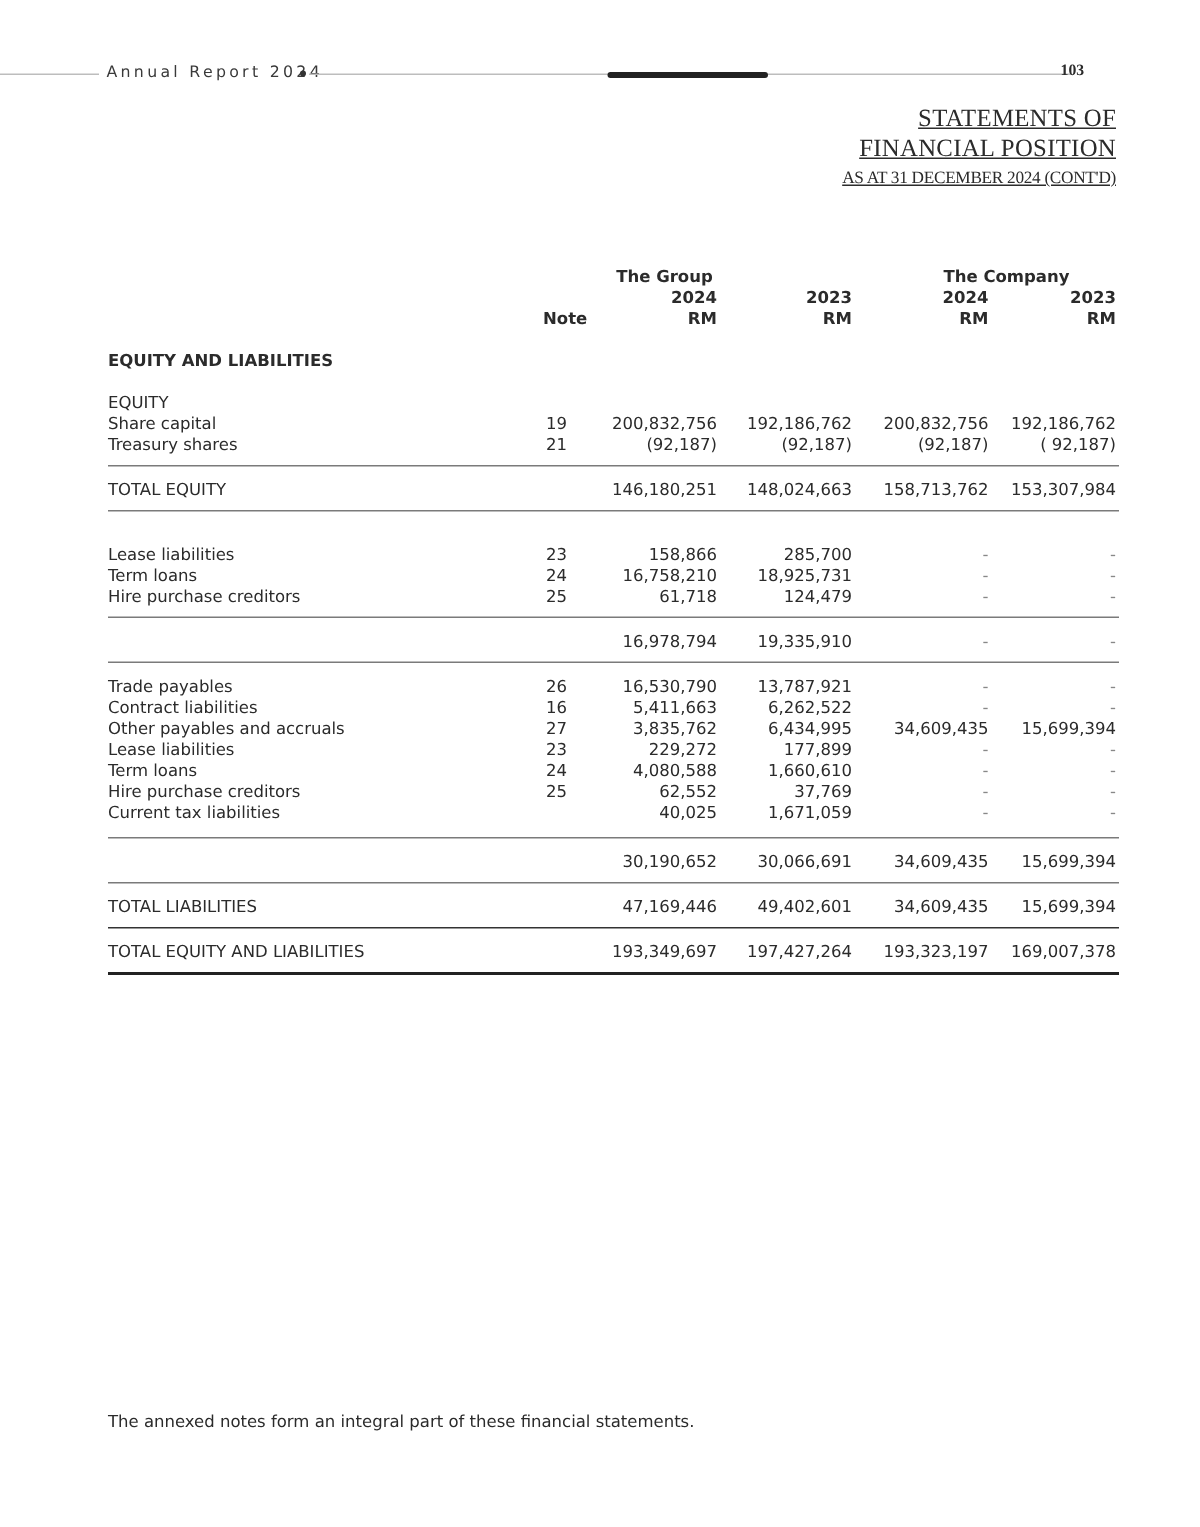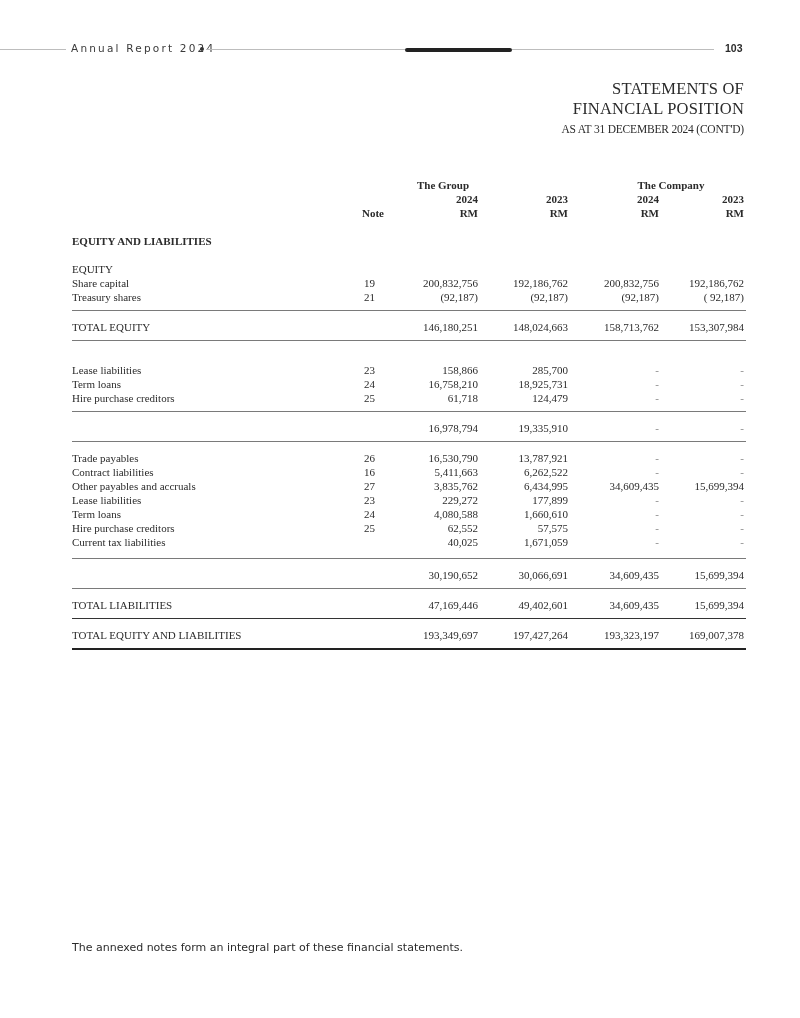--- a/index.html
+++ b/index.html
@@ -28,40 +28,40 @@
     .hdr-line-mid {
       position: absolute; left: 206px; top: 49px; width: 260px; height: 1px; background: #bdbdbd;
     }
     .hdr-bar {
       position: absolute; left: 405px; top: 48px; width: 107px; height: 4px; border-radius: 2px; background: #222;
     }
     .hdr-line-right {
       position: absolute; left: 512px; top: 49px; width: 202px; height: 1px; background: #bdbdbd;
     }
     .hdr-page {
-      position: absolute; left: 725px; top: 42px;
+      position: absolute; left: 707px; top: 42px;
       font-size: 10.5px; font-weight: bold; color: #2b2b2b;
-      font-family: Liberation Sans, sans-serif;
+      font-family: Liberation Serif, serif;
     }
     
     .stmt-title {
-      position: absolute; right: 56px; top: 79px; text-align: right;
-      font-family: "Liberation Serif", serif; color: #2b2b2b;
+      position: absolute; right: 56px; top: 69px; text-align: right;
+      font-family: "Liberation Serif", serif; color: #2b2b2b; text-decoration: underline;
     }
     .stmt-title .t1 { font-size: 16.5px; line-height: 20px; letter-spacing: 0.2px; display: block; }
     .stmt-title .t2 { font-size: 16.5px; line-height: 20px; letter-spacing: 0.2px; display: block; }
     .stmt-title .t3 { font-size: 11.5px; line-height: 16px; letter-spacing: -0.2px; display: block; margin-top: 2px; }
 
     
     .tbl {
       position: absolute; left: 72px; top: 178px; width: 674px;
       font-size: 11px; color: #2b2b2b;
     }
     .row {
-      position: relative; height: 14px; line-height: 14px; white-space: nowrap; font-family: Liberation Serif, serif;
+      position: relative; height: 14px; line-height: 14px; white-space: nowrap;
     }
     .row .lbl { position: absolute; left: 0; }
     .row .note { position: absolute; left: 292px; width: 26px; text-align: left; }
     .row .c { position: absolute; text-align: right; width: 100px; }
     .row .c1 { right: 268px; }
     .row .c2 { right: 178px; }
     .row .c3 { right: 87px; }
     .row .c4 { right: 2px; }
     .row .c.dash { color: #888; }
     .bold { font-weight: bold; }
@@ -234,21 +234,21 @@
         <span class="note">24</span>
         <span class="c c1">4,080,588</span>
         <span class="c c2">1,660,610</span>
         <span class="c c3 dash">-</span>
         <span class="c c4 dash">-</span>
       </div>
       <div class="row">
         <span class="lbl">Hire purchase creditors</span>
         <span class="note">25</span>
         <span class="c c1">62,552</span>
-        <span class="c c2">57,575</span>
+        <span class="c c2">37,769</span>
         <span class="c c3 dash">-</span>
         <span class="c c4 dash">-</span>
       </div>
       <div class="row">
         <span class="lbl">Current tax liabilities</span>
         <span class="note"></span>
         <span class="c c1">40,025</span>
         <span class="c c2">1,671,059</span>
         <span class="c c3 dash">-</span>
         <span class="c c4 dash">-</span>

